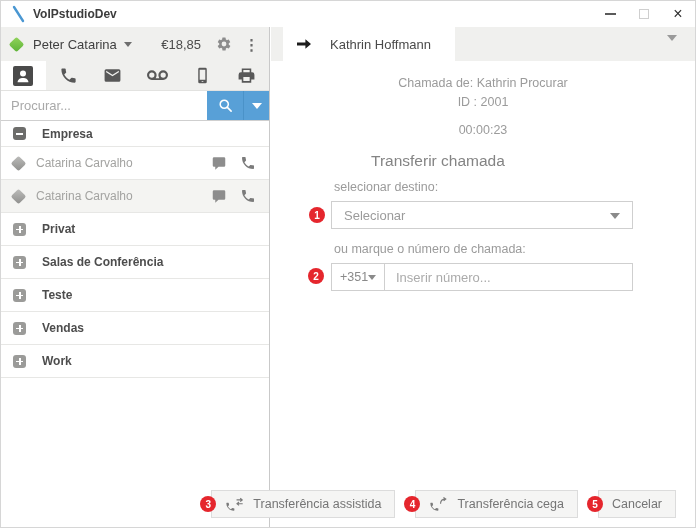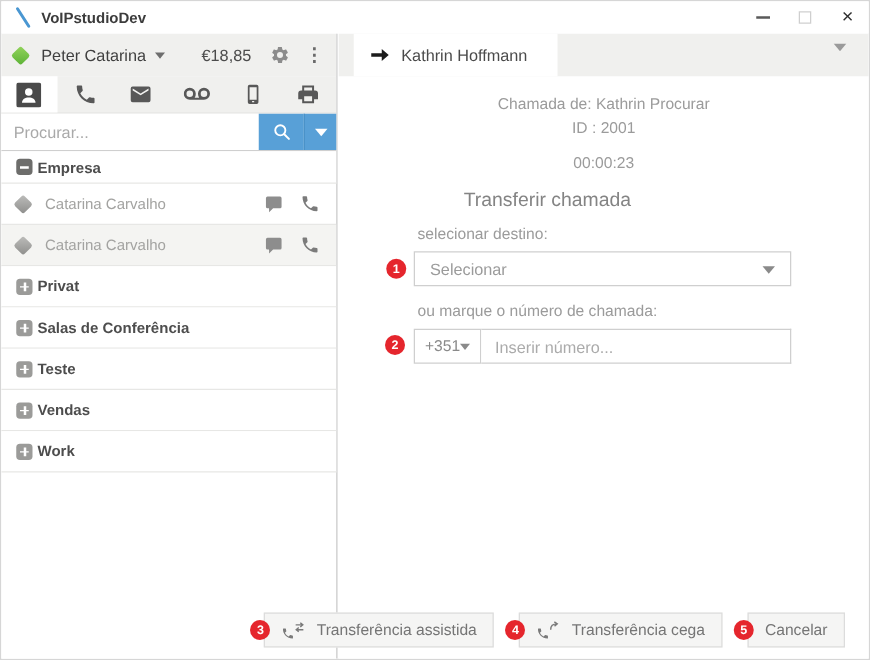--- a/index.html
+++ b/index.html
@@ -46,29 +46,29 @@
   .caret-white { border-left:5px solid transparent; border-right:5px solid transparent; border-top:6px solid #fff; width:0; height:0; }
 
   
   .group-row { height:26px; display:flex; align-items:center; padding:0 12px; border-bottom:1px solid #e7e7e5; background:#fff; cursor:pointer; }
   .group-row.tall { height:33px; }
   .gicon { position:relative; width:13px; height:13px; border-radius:3px; flex:0 0 auto; }
   .gicon.minus { background:#6d6d6b; }
   .gicon.plus { background:#9b9b99; }
   .gicon::before { content:""; position:absolute; left:3px; right:3px; top:6px; height:1.6px; background:#fff; }
   .gicon.plus::after { content:""; position:absolute; top:3px; bottom:3px; left:6px; width:1.6px; background:#fff; }
-  .group-label { font-size:12px; font-weight:bold; color:#4d4d4d; margin-left:4px; }
+  .group-label { font-size:12px; font-weight:bold; color:#4d4d4d; margin-left:16px; }
   .contact-row { height:33px; display:flex; align-items:center; padding:0 13px 0 12px; border-bottom:1px solid #e7e7e5; cursor:pointer; }
   .contact-row.alt { background:#f4f4f2; }
   .contact-name { font-size:12px; color:#a3a3a1; margin-left:12px; }
   .contact-actions { margin-left:auto; display:flex; align-items:center; gap:13px; }
 
   
   .tabbar { position:relative; height:34px; background:#f0f0ee; }
-  .call-tab { position:absolute; left:12px; top:0; height:34px; background:#fff; display:flex; align-items:center; gap:9px; padding:0 24px 0 13px; cursor:pointer; }
+  .call-tab { position:absolute; left:12px; top:0; height:34px; background:#fff; display:flex; align-items:center; gap:18px; padding:0 24px 0 13px; cursor:pointer; }
   .call-tab-label { font-size:13px; color:#4a4a4a; }
   .tabbar-caret { position:absolute; right:18px; top:14px; }
   .caret-gray { width:0;height:0;border-left:5px solid transparent;border-right:5px solid transparent;border-top:6px solid #9a9a9a; }
 
   
   .call-info { padding-top:13px; text-align:center; font-size:12.5px; color:#9b9b9b; }
   .call-info .line { line-height:19px; }
   .timer { margin-top:9px; line-height:19px; }
 
   

